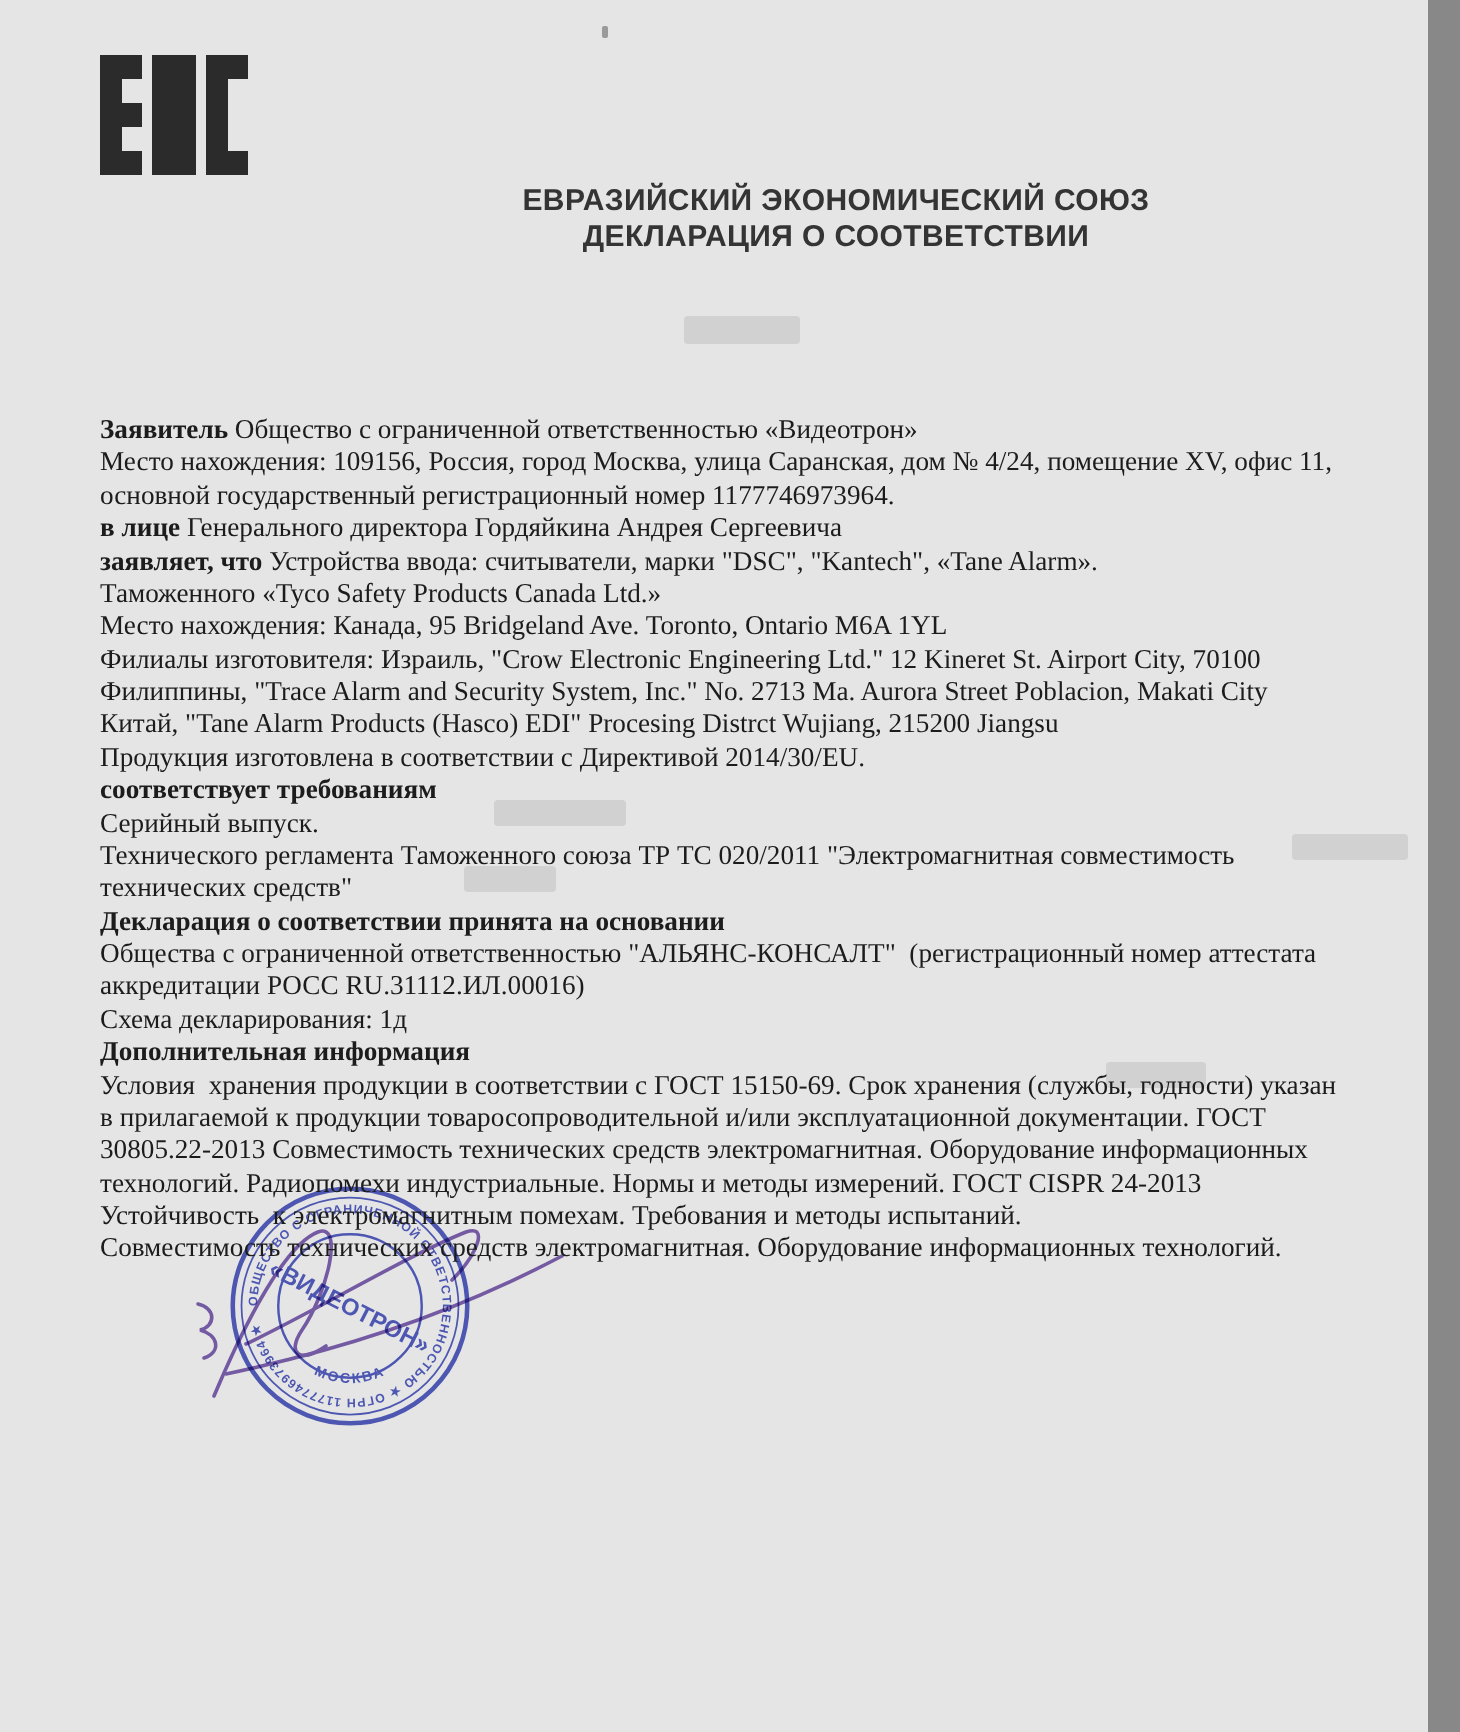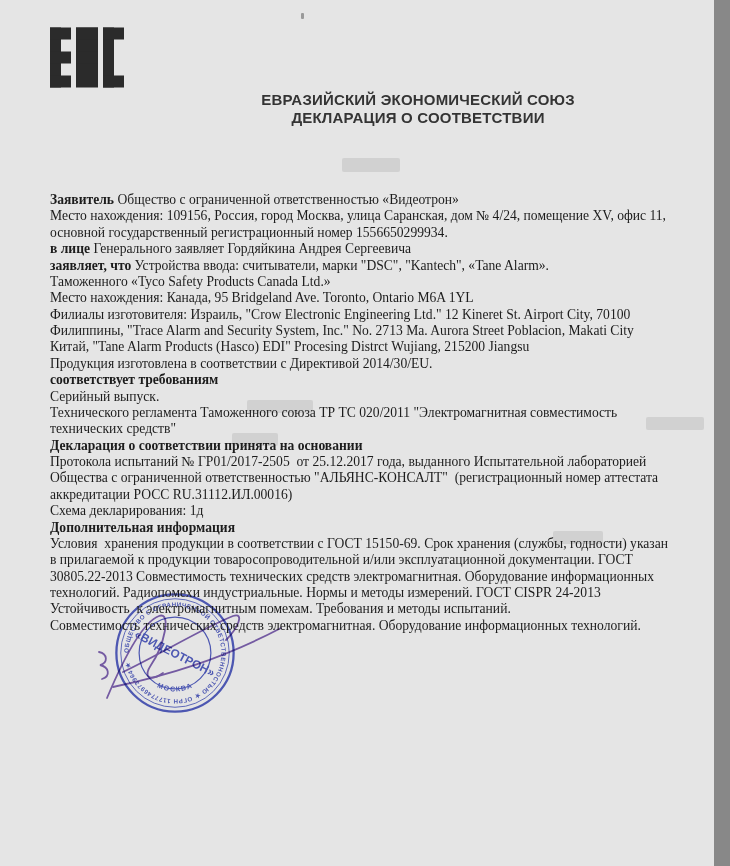--- a/index.html
+++ b/index.html
@@ -4,21 +4,21 @@
 <style>
   html,body{margin:0;padding:0;background:#888;}
   .page{position:relative;width:714px;height:866px;background:#e5e5e5;overflow:hidden;
         font-family:"Liberation Serif", serif;color:#1e1e1e;}
   
   .eac-logo{position:absolute;left:50px;top:27px;width:74px;height:61px;}
   .doc-title{position:absolute;left:140px;top:26px;width:556px;text-align:center;
              font-family:"Liberation Sans", sans-serif;font-weight:bold;font-size:15px;
              line-height:17.5px;color:#343434;letter-spacing:.2px;}
   
-  .body-text{position:absolute;left:50px;top:92px;width:662px;font-size:13.6px;
+  .body-text{position:absolute;left:50px;top:106px;width:662px;font-size:13.6px;
              line-height:16.38px;color:#1c1c1c;font-family:Liberation Serif, serif;}
   .body-text .line{white-space:pre;}
   .b{font-weight:bold;}
   
   .stamp{position:absolute;left:105px;top:583px;mix-blend-mode:multiply;opacity:.92;}
   .autograph{position:absolute;left:85px;top:572px;mix-blend-mode:multiply;opacity:.95;}
   
   .smudge{position:absolute;background:rgba(158,158,158,.28);border-radius:2px;z-index:0;}
   .sm1{left:342px;top:158px;width:58px;height:14px;}
   .sm2{left:247px;top:400px;width:66px;height:13px;}
@@ -64,35 +64,34 @@
   
   <div class="doc-title layer">
     <div>ЕВРАЗИЙСКИЙ ЭКОНОМИЧЕСКИЙ СОЮЗ</div>
     <div>ДЕКЛАРАЦИЯ О СООТВЕТСТВИИ</div>
   </div>
 
   
   <div class="body-text layer">
       <div class="line"><span class="b">Заявитель</span><span> Общество с ограниченной ответственностью «Видеотрон»</span></div>
       <div class="line"><span>Место нахождения: 109156, Россия, город Москва, улица Саранская, дом № 4/24, помещение XV, офис 11,</span></div>
-      <div class="line"><span>основной государственный регистрационный номер 1556650299934.</span></div>
-      <div class="line"><span class="b">в лице</span><span> Генерального заявляет Гордяйкина Андрея Сергеевича</span></div>
+      <div class="line"><span>основной государственный регистрационный номер 1177746973964.</span></div>
+      <div class="line"><span class="b">в лице</span><span> Генерального директора Гордяйкина Андрея Сергеевича</span></div>
       <div class="line"><span class="b">заявляет, что</span><span> Устройства ввода: считыватели, марки "DSC", "Kantech", «Tane Alarm».</span></div>
       <div class="line"><span>Таможенного «Tyco Safety Products Canada Ltd.»</span></div>
       <div class="line"><span>Место нахождения: Канада, 95 Bridgeland Ave. Toronto, Ontario M6A 1YL</span></div>
       <div class="line"><span>Филиалы изготовителя: Израиль, "Crow Electronic Engineering Ltd." 12 Kineret St. Airport City, 70100</span></div>
       <div class="line"><span>Филиппины, "Trace Alarm and Security System, Inc." No. 2713 Ma. Aurora Street Poblacion, Makati City</span></div>
       <div class="line"><span>Китай, "Tane Alarm Products (Hasco) EDI" Procesing Distrct Wujiang, 215200 Jiangsu</span></div>
       <div class="line"><span>Продукция изготовлена в соответствии с Директивой 2014/30/EU.</span></div>
       <div class="line"><span class="b">соответствует требованиям</span></div>
       <div class="line"><span>Серийный выпуск.</span></div>
       <div class="line"><span>Технического регламента Таможенного союза ТР ТС 020/2011 "Электромагнитная совместимость</span></div>
       <div class="line"><span>технических средств"</span></div>
       <div class="line"><span class="b">Декларация о соответствии принята на основании</span></div>
-      <div class="line"><span>Протокола испытаний № ГР01/2017-2505  от 25.12.2017 года, выданного Испытательной лабораторией</span></div>
       <div class="line"><span>Общества с ограниченной ответственностью "АЛЬЯНС-КОНСАЛТ"  (регистрационный номер аттестата</span></div>
       <div class="line"><span>аккредитации РОСС RU.31112.ИЛ.00016)</span></div>
       <div class="line"><span>Схема декларирования: 1д</span></div>
       <div class="line"><span class="b">Дополнительная информация</span></div>
       <div class="line"><span>Условия  хранения продукции в соответствии с ГОСТ 15150-69. Срок хранения (службы, годности) указан</span></div>
       <div class="line"><span>в прилагаемой к продукции товаросопроводительной и/или эксплуатационной документации. ГОСТ</span></div>
       <div class="line"><span>30805.22-2013 Совместимость технических средств электромагнитная. Оборудование информационных</span></div>
       <div class="line"><span>технологий. Радиопомехи индустриальные. Нормы и методы измерений. ГОСТ CISPR 24-2013</span></div>
       <div class="line"><span>Устойчивость  к электромагнитным помехам. Требования и методы испытаний.</span></div>
       <div class="line"><span>Совместимость технических средств электромагнитная. Оборудование информационных технологий.</span></div>

